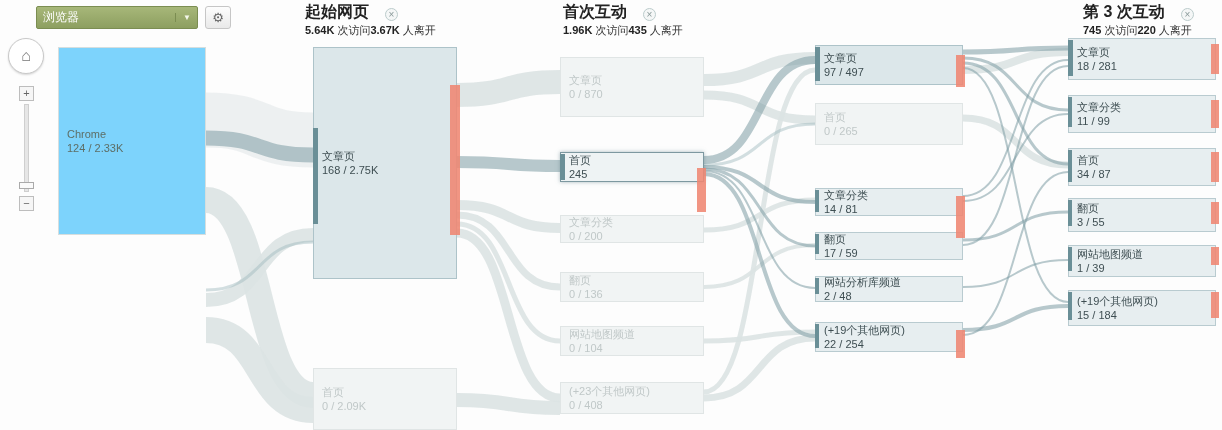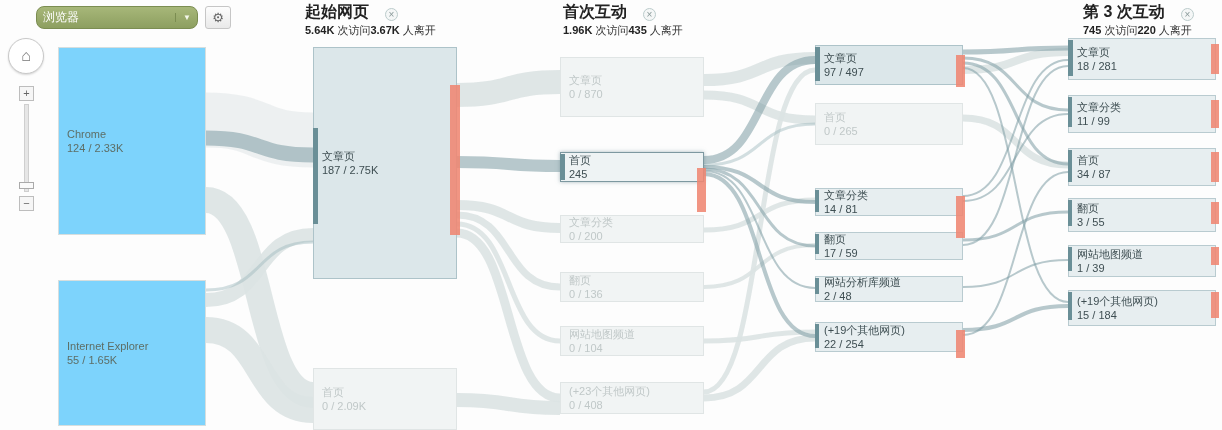--- a/index.html
+++ b/index.html
@@ -23,21 +23,21 @@
   .node.selected{background:#eef3f4;border-color:#7d98a0;box-shadow:0 0 4px rgba(100,130,140,.55);color:#3e4e52}
   .col-header{position:absolute;top:2px;z-index:4;font-size:11px;color:#333;white-space:nowrap}
   .col-header .t{font-weight:bold;font-size:16px;color:#222}
   .close-icon{display:inline-block;margin-left:16px;color:#8a9a9a;font-size:10px;width:13px;height:13px;
               line-height:11px;text-align:center;border:1px solid #bccccc;border-radius:50%;
               background:#f5f7f7;vertical-align:middle;cursor:pointer}
   .stats b{font-weight:bold;color:#222}
   .dropoff{position:absolute;z-index:3;background:#ef8672;opacity:.88}
   .accent{position:absolute;z-index:3;background:#6a8f97}
   .dropdown{position:absolute;left:36px;top:6px;width:162px;height:23px;z-index:5;
-            background:linear-gradient(#a7b779,#8d9f60);border:1px solid #7b8d51;border-radius:8px;
+            background:linear-gradient(#a7b779,#8d9f60);border:1px solid #7b8d51;border-radius:2px;
             color:#fff;font-size:12px;display:flex;align-items:center;padding:0 6px;cursor:pointer}
   .dropdown .caret{margin-left:auto;border-left:1px solid #7b8d51;padding-left:7px;font-size:8px;color:#f4f7ea}
   .gear-btn{position:absolute;left:205px;top:6px;width:26px;height:23px;z-index:5;
             background:linear-gradient(#fdfdfd,#e9e9e9);border:1px solid #c6c6c6;border-radius:3px;
             color:#666;font-size:13px;text-align:center;line-height:21px;cursor:pointer}
   .zoomctl{position:absolute;left:8px;top:38px;z-index:5;width:40px}
   .zoom-home{width:36px;height:36px;border-radius:50%;background:#fff;border:1px solid #c9c9c9;
              box-shadow:0 1px 2px rgba(0,0,0,.15);text-align:center;line-height:34px;font-size:16px;
              color:#777;cursor:pointer}
   .zoom-plus,.zoom-minus{width:15px;height:15px;margin-left:11px;background:#f6f6f6;border:1px solid #bdbdbd;
@@ -108,28 +108,24 @@
     <div class="zoom-plus">+</div>
     <div class="zoom-track">
       <div class="zoom-handle"></div>
     </div>
     <div class="zoom-minus">−</div>
   </div>
 <div class="node plain" style="left: 58px; top: 47px; width: 148px; height: 188px;">
       <span class="lbl">Chrome</span>
       <span class="val">124 / 2.33K</span>
     </div>
-    <div class="node plain" style="left: 58px; top: 280px; width: 148px; height: 146px;">
-      <span class="lbl">Internet Explorer</span>
-      <span class="val">55 / 1.65K</span>
-    </div>
     <div class="col-header" style="left: 305px;"><span class="t">起始网页</span><span class="close-icon">×</span><div class="stats"><b>5.64K</b><span> 次访问</span><b>3.67K</b><span> 人离开</span></div></div>
     <div class="node active" style="left: 313px; top: 47px; width: 144px; height: 232px;">
       <span class="lbl">文章页</span>
-      <span class="val">187 / 2.75K</span>
+      <span class="val">168 / 2.75K</span>
     </div>
     <div class="node dim" style="left: 313px; top: 368px; width: 144px; height: 62px;">
       <span class="lbl">首页</span>
       <span class="val">0 / 2.09K</span>
     </div>
     <div class="col-header" style="left: 563px;"><span class="t">首次互动</span><span class="close-icon">×</span><div class="stats"><b>1.96K</b><span> 次访问</span><b>435</b><span> 人离开</span></div></div>
     <div class="node dim" style="left: 560px; top: 57px; width: 144px; height: 60px;">
       <span class="lbl">文章页</span>
       <span class="val">0 / 870</span>
     </div>

